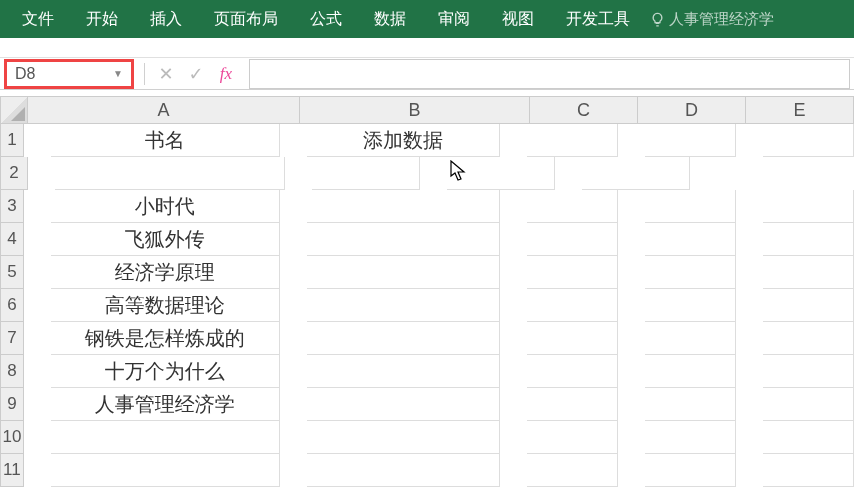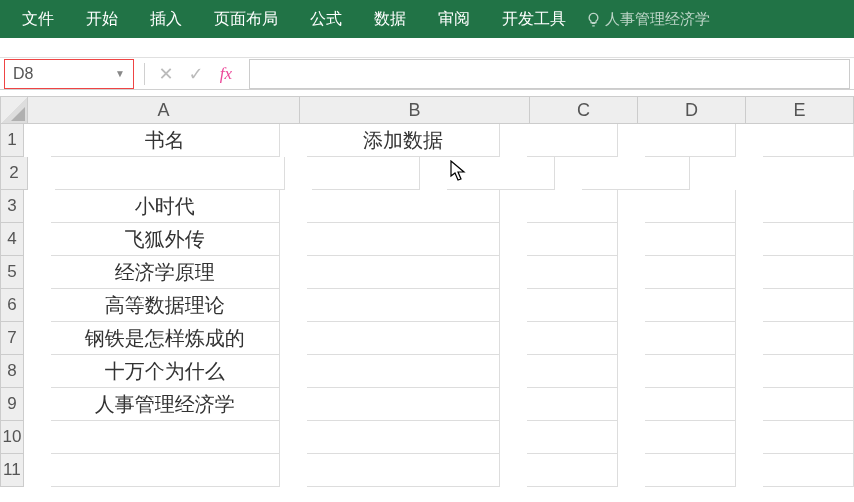--- a/index.html
+++ b/index.html
@@ -6,21 +6,21 @@
 body { font-family: "Microsoft YaHei", Arial, sans-serif; background: #fff; width: 854px; height: 502px; overflow: hidden; position: relative; }
 
 .ribbon { background: #217346; height: 38px; display: flex; align-items: center; padding: 0 6px; }
 .ribbon-tab { color: #fff; font-size: 16px; padding: 8px 16px; cursor: pointer; }
 .tell-me { display: flex; align-items: center; color: rgba(255,255,255,0.7); font-size: 15px; margin-left: 4px; }
 .tell-me svg { margin-right: 4px; }
 
 .blank-bar { height: 20px; background: #fff; border-bottom: 1px solid #e0e0e0; }
 
 .formula-bar { height: 32px; display: flex; align-items: center; border-bottom: 1px solid #d0d0d0; background: #fff; }
-.name-box { width: 130px; height: 30px; border: 1px solid #ef4444; margin: 0 4px; display: flex; align-items: center; padding: 0 8px; font-size: 16px; color: #555; background: #fff; justify-content: space-between; }
+.name-box { width: 130px; height: 30px; border: 3px solid #ef4444; margin: 0 4px; display: flex; align-items: center; padding: 0 8px; font-size: 16px; color: #555; background: #fff; justify-content: space-between; }
 .name-box-text { flex: 1; }
 .name-box-arrow { color: #888; font-size: 10px; }
 .fb-sep { width: 1px; height: 22px; background: #d0d0d0; margin: 0 6px; }
 .fb-btn { width: 30px; height: 30px; display: flex; align-items: center; justify-content: center; color: #bbb; font-size: 18px; }
 .fb-btn.fx { font-style: italic; font-family: "Times New Roman", serif; color: #ec4899; font-size: 17px; }
 .formula-input { flex: 1; height: 30px; border: 1px solid #ccc; margin: 0 4px 0 8px; background: #fff; }
 
 .grid-area { position: relative; margin-top: 6px; }
 
 .col-headers { display: flex; height: 28px; }
@@ -43,20 +43,21 @@
 <body>
 
 <div class="ribbon">
   <div class="ribbon-tab">文件</div>
   <div class="ribbon-tab">开始</div>
   <div class="ribbon-tab">插入</div>
   <div class="ribbon-tab">页面布局</div>
   <div class="ribbon-tab">公式</div>
   <div class="ribbon-tab">数据</div>
   <div class="ribbon-tab">审阅</div>
+  <div class="ribbon-tab">视图</div>
   <div class="ribbon-tab">开发工具</div>
   <div class="tell-me">
     <svg width="15" height="15" viewBox="0 0 24 24" fill="none" stroke="rgba(255,255,255,0.7)" stroke-width="2">
         <path d="M9 18h6M10 22h4M12 2a7 7 0 0 0-4 12.7V17h8v-2.3A7 7 0 0 0 12 2z"></path>
       </svg>
     <span>人事管理经济学</span>
   </div>
 </div>
 
 <div class="blank-bar"></div>

